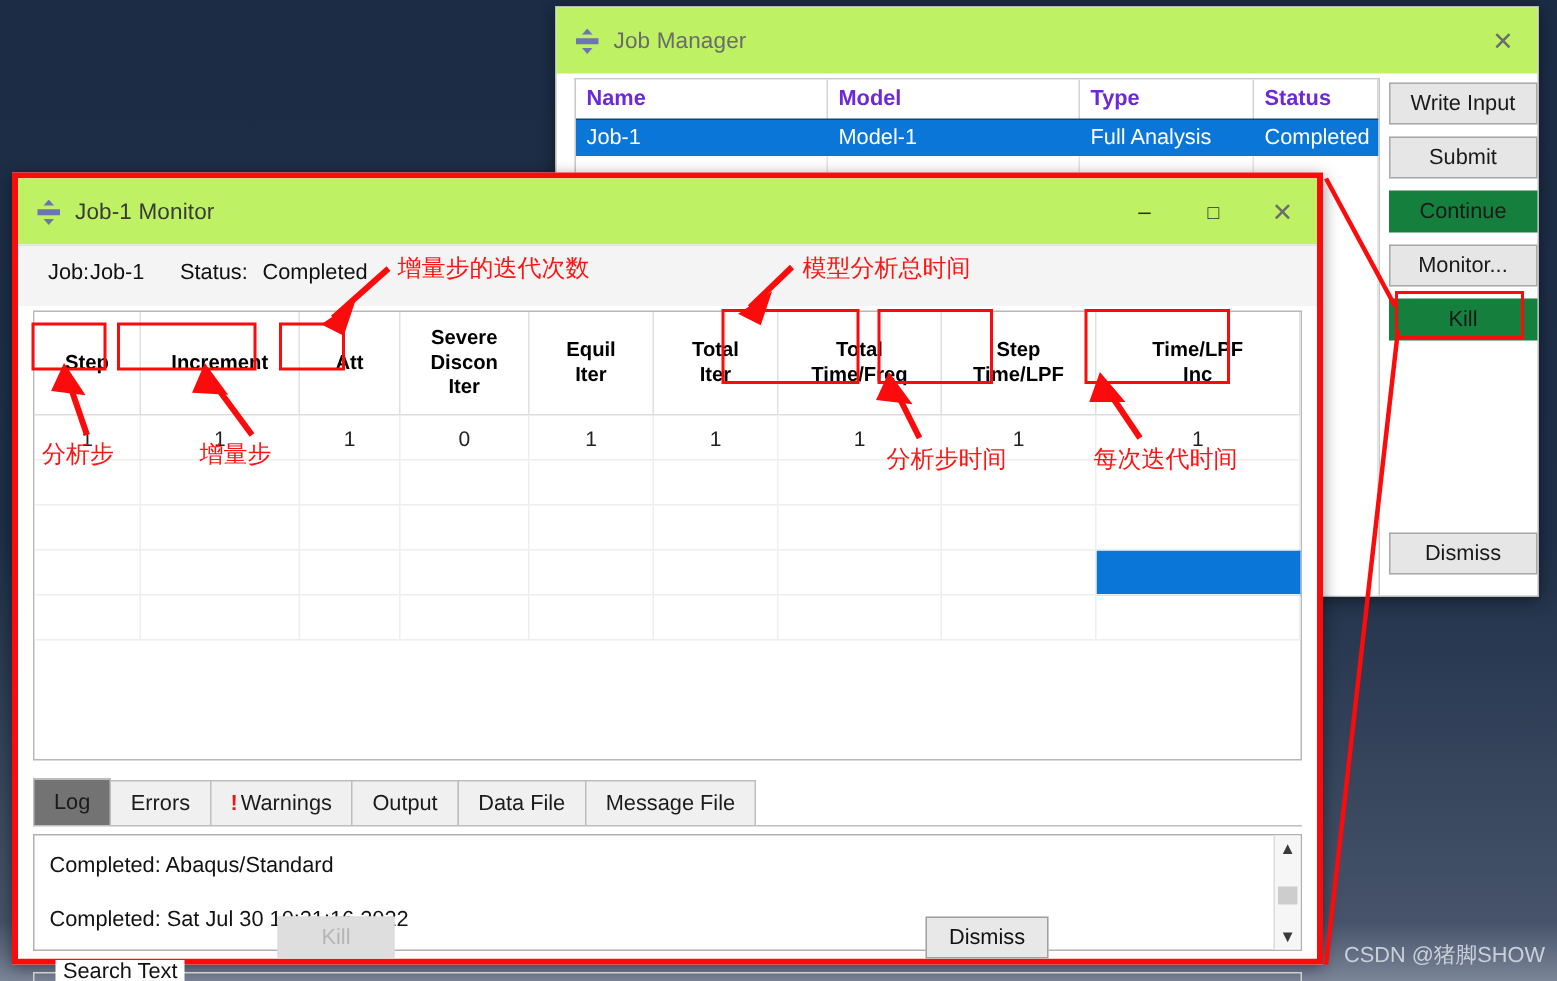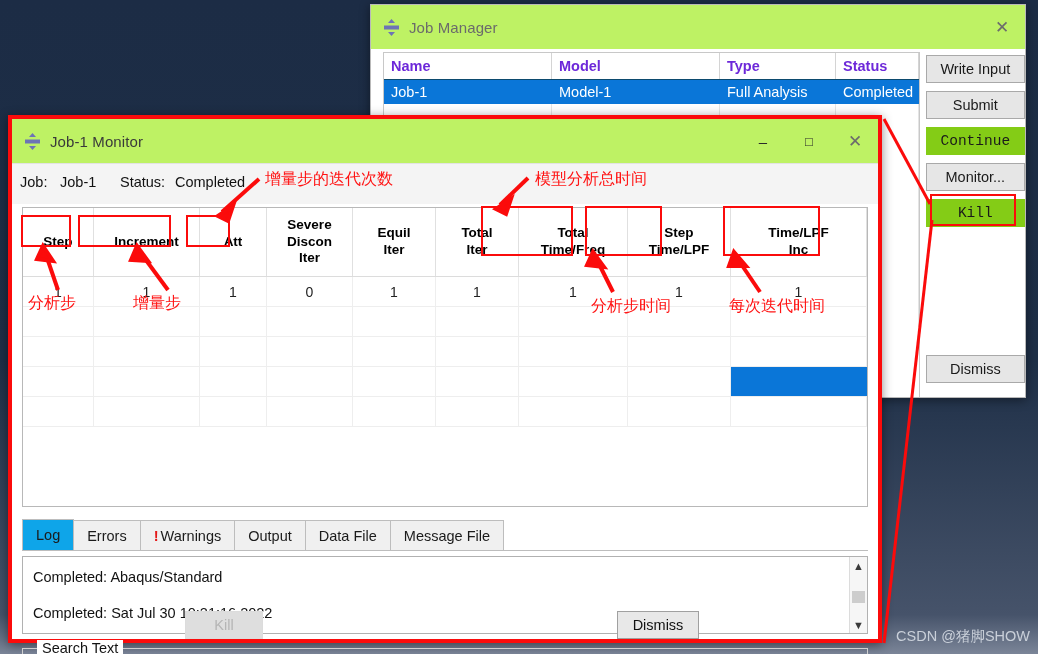--- a/index.html
+++ b/index.html
@@ -116,21 +116,21 @@
     background: #e6e6e6;
     font-size: 14.5px;
     color: #1a1a1a;
     display: flex;
     align-items: center;
     justify-content: center;
     font-family: "Liberation Sans", sans-serif;
     box-sizing: border-box;
     white-space: nowrap;
   }
-  .btn.plain-disabled { border: none; background: #84cc16; font-family: Liberation Mono, monospace; }
+  .btn.plain-disabled { border: none; background: #15803d; }
 
   
   #jobMonitor {
     left: 8px; top: 115px;
     width: 874px; height: 528px;
     border: 4px solid #fb0b0b;
     background: #ffffff;
     box-sizing: border-box;
   }
   #jm2-inner { position:absolute; left:0; top:0; right:0; bottom:0; background:#fff;}
@@ -200,21 +200,21 @@
     font-size: 14.5px;
     color: #1b1b1b;
     display: flex;
     align-items: center;
     border: 1px solid #bdbdbd;
     border-bottom: none;
     background: #f0f0f0;
     margin-right: -1px;
     box-sizing: border-box;
   }
-  .tab.active { background: #0ea5e9; height: 31px; position: relative; z-index:2;}
+  .tab.active { background: #737373; height: 31px; position: relative; z-index:2;}
   .bang { color: #e41919; font-weight: bold; margin-right: 2px;}
   
   #logbox {
     position: absolute;
     left: 10px; top: 437px;
     width: 846px; height: 78px;
     border: 1px solid #b1b1b1;
     background: #fff;
     box-sizing: border-box;
   }
@@ -371,21 +371,21 @@
         </span>
         <span class="title-text" style="color:#3a3a3a">Job-1 Monitor</span>
         <div class="win-btns">
           <div class="win-btn">–</div>
           <div class="win-btn" style="font-size:13px">□</div>
           <div class="win-btn close">✕</div>
         </div>
       </div>
 
       <div id="statusline">
-        <span class="statusitem" style="left:8px">Job:</span>
+        <span class="statusitem" style="left:20px">Job:</span>
         <span class="statusitem" style="left:48px">Job-1</span>
         <span class="statusitem" style="left:108px">Status:</span>
         <span class="statusitem" style="left:163px">Completed</span>
       </div>
 
       <div id="monGridWrap">
         <table class="mon">
           <thead>
             <tr>
               <th style="width:66px">

